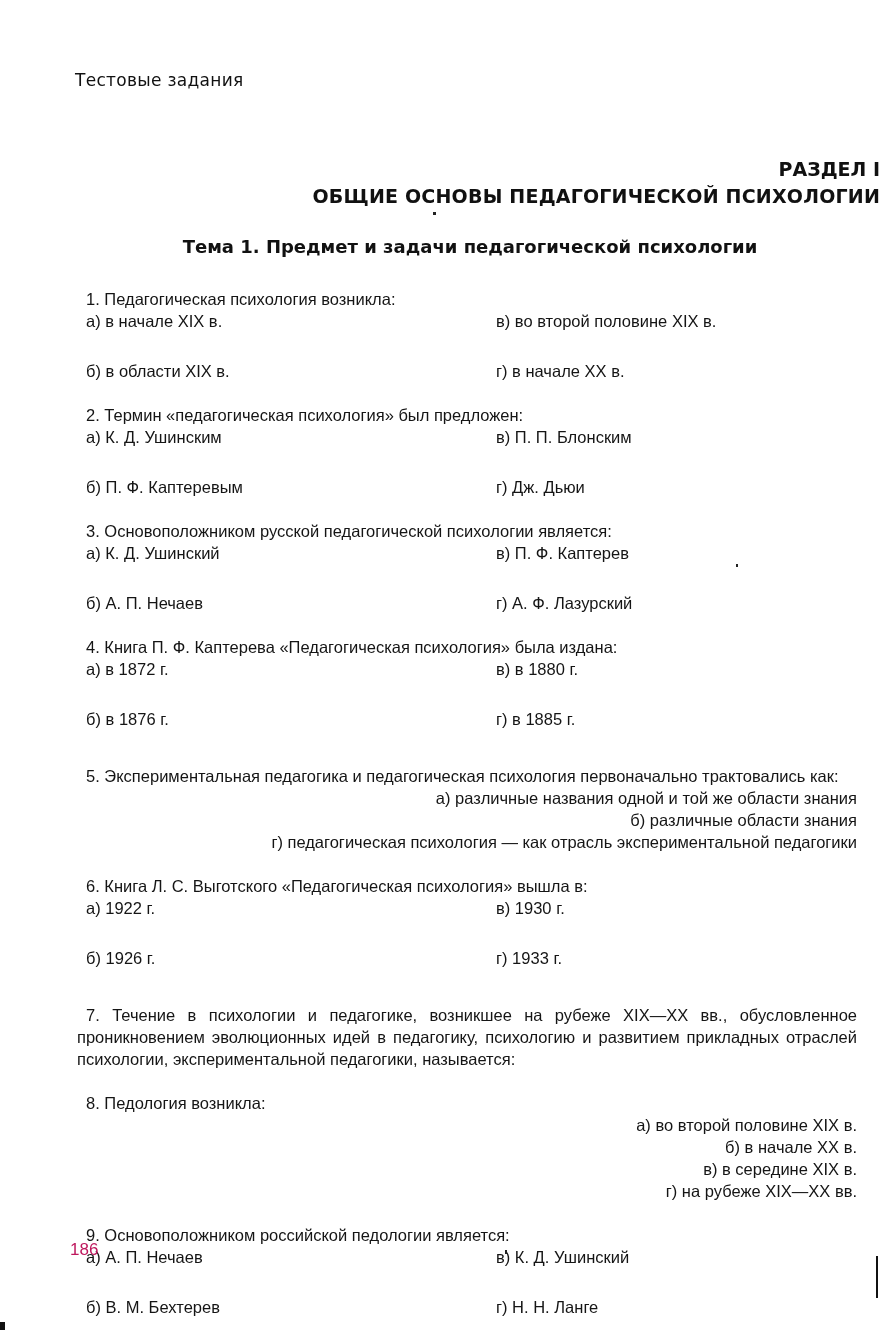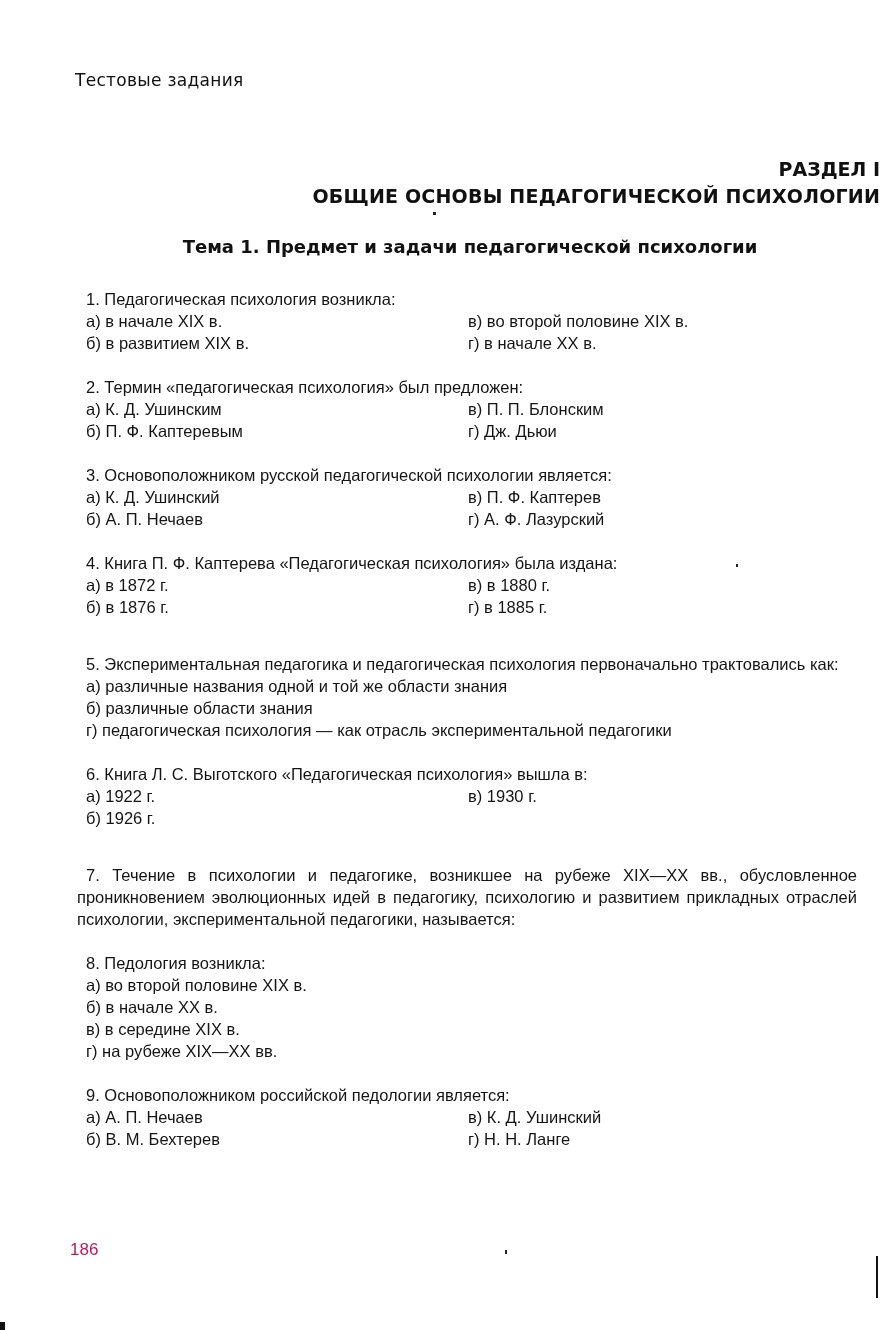--- a/index.html
+++ b/index.html
@@ -7,22 +7,22 @@
   .page { position: absolute; left: 0; top: 0; width: 880px; height: 1140px; }
   .running-head { position: absolute; left: 75px; top: 70px; font-family: "DejaVu Sans", sans-serif; font-size: 17px; letter-spacing: 0.3px; color: #111; }
   .section-title { position: absolute; left: 0; width: 880px; text-align: right; font-family: "DejaVu Sans", sans-serif; font-weight: bold; color: #111; }
   .st1 { top: 158px; font-size: 19px; }
   .st2 { top: 185px; font-size: 19px; letter-spacing: 0.2px; }
   .theme-title { position: absolute; left: 0; width: 940px; text-align: center; top: 236px; font-family: "DejaVu Sans", sans-serif; font-weight: bold; font-size: 18px; color: #111; }
   .content { position: absolute; left: 77px; top: 288px; width: 780px; font-family: "Liberation Sans", sans-serif; font-size: 16.5px; line-height: 22px; color: #151515; }
   .q { margin-bottom: 22px; }
   .q-text { padding-left: 9px; }
   .q-text.wide { padding-left: 0; text-indent: 9px; text-align: justify; margin-top: 35px; }
-  .opts2 { display: grid; grid-template-columns: 382px 380px; padding-left: 9px; }
-  .opts1 { padding-left: 9px; }
+  .opts2 { display: grid; grid-template-columns: 382px 380px; padding-left: 9px; gap: 28px; }
+  .opts1 { padding-left: 9px; text-align: right; }
   .opt { white-space: nowrap; }
   .page-number { position: absolute; left: 70px; top: 1240px; font-family: "Liberation Sans", sans-serif; font-size: 17px; color: #be185d; }
   .speck { position: absolute; background: #222; }
   .edge-mark { position: absolute; right: 2px; top: 1256px; width: 2px; height: 42px; background: #111; }
   .corner-mark { position: absolute; left: 0; top: 1322px; width: 5px; height: 8px; background: #111; }
 </style>
 </head>
 <body>
 
 <div class="page">
@@ -34,21 +34,21 @@
 
   <div class="theme-title">Тема 1. Предмет и задачи педагогической психологии</div>
 
   <div class="content">
 
     <div class="q">
       <div class="q-text">1. Педагогическая психология возникла:</div>
       <div class="opts2">
         <div class="opt">а) в начале XIX в.</div>
         <div class="opt">в) во второй половине XIX в.</div>
-        <div class="opt">б) в развитием XIX в.</div>
+        <div class="opt">б) в области XIX в.</div>
         <div class="opt">г) в начале XX в.</div>
       </div>
     </div>
 
     <div class="q">
       <div class="q-text">2. Термин «педагогическая психология» был предложен:</div>
       <div class="opts2">
         <div class="opt">а) К. Д. Ушинским</div>
         <div class="opt">в) П. П. Блонским</div>
         <div class="opt">б) П. Ф. Каптеревым</div>
@@ -84,20 +84,21 @@
         <div class="opt">г) педагогическая психология — как отрасль экспериментальной педагогики</div>
       </div>
     </div>
 
     <div class="q">
       <div class="q-text">6. Книга Л. С. Выготского «Педагогическая психология» вышла в:</div>
       <div class="opts2">
         <div class="opt">а) 1922 г.</div>
         <div class="opt">в) 1930 г.</div>
         <div class="opt">б) 1926 г.</div>
+        <div class="opt">г) 1933 г.</div>
       </div>
     </div>
 
     <div class="q">
       <div class="q-text wide">7. Течение в психологии и педагогике, возникшее на рубеже XIX—XX вв., обусловленное проникновением эволюционных идей в педагогику, психологию и развитием прикладных отраслей психологии, экспериментальной педагогики, называется:</div>
     </div>
 
     <div class="q">
       <div class="q-text">8. Педология возникла:</div>
       <div class="opts1">

